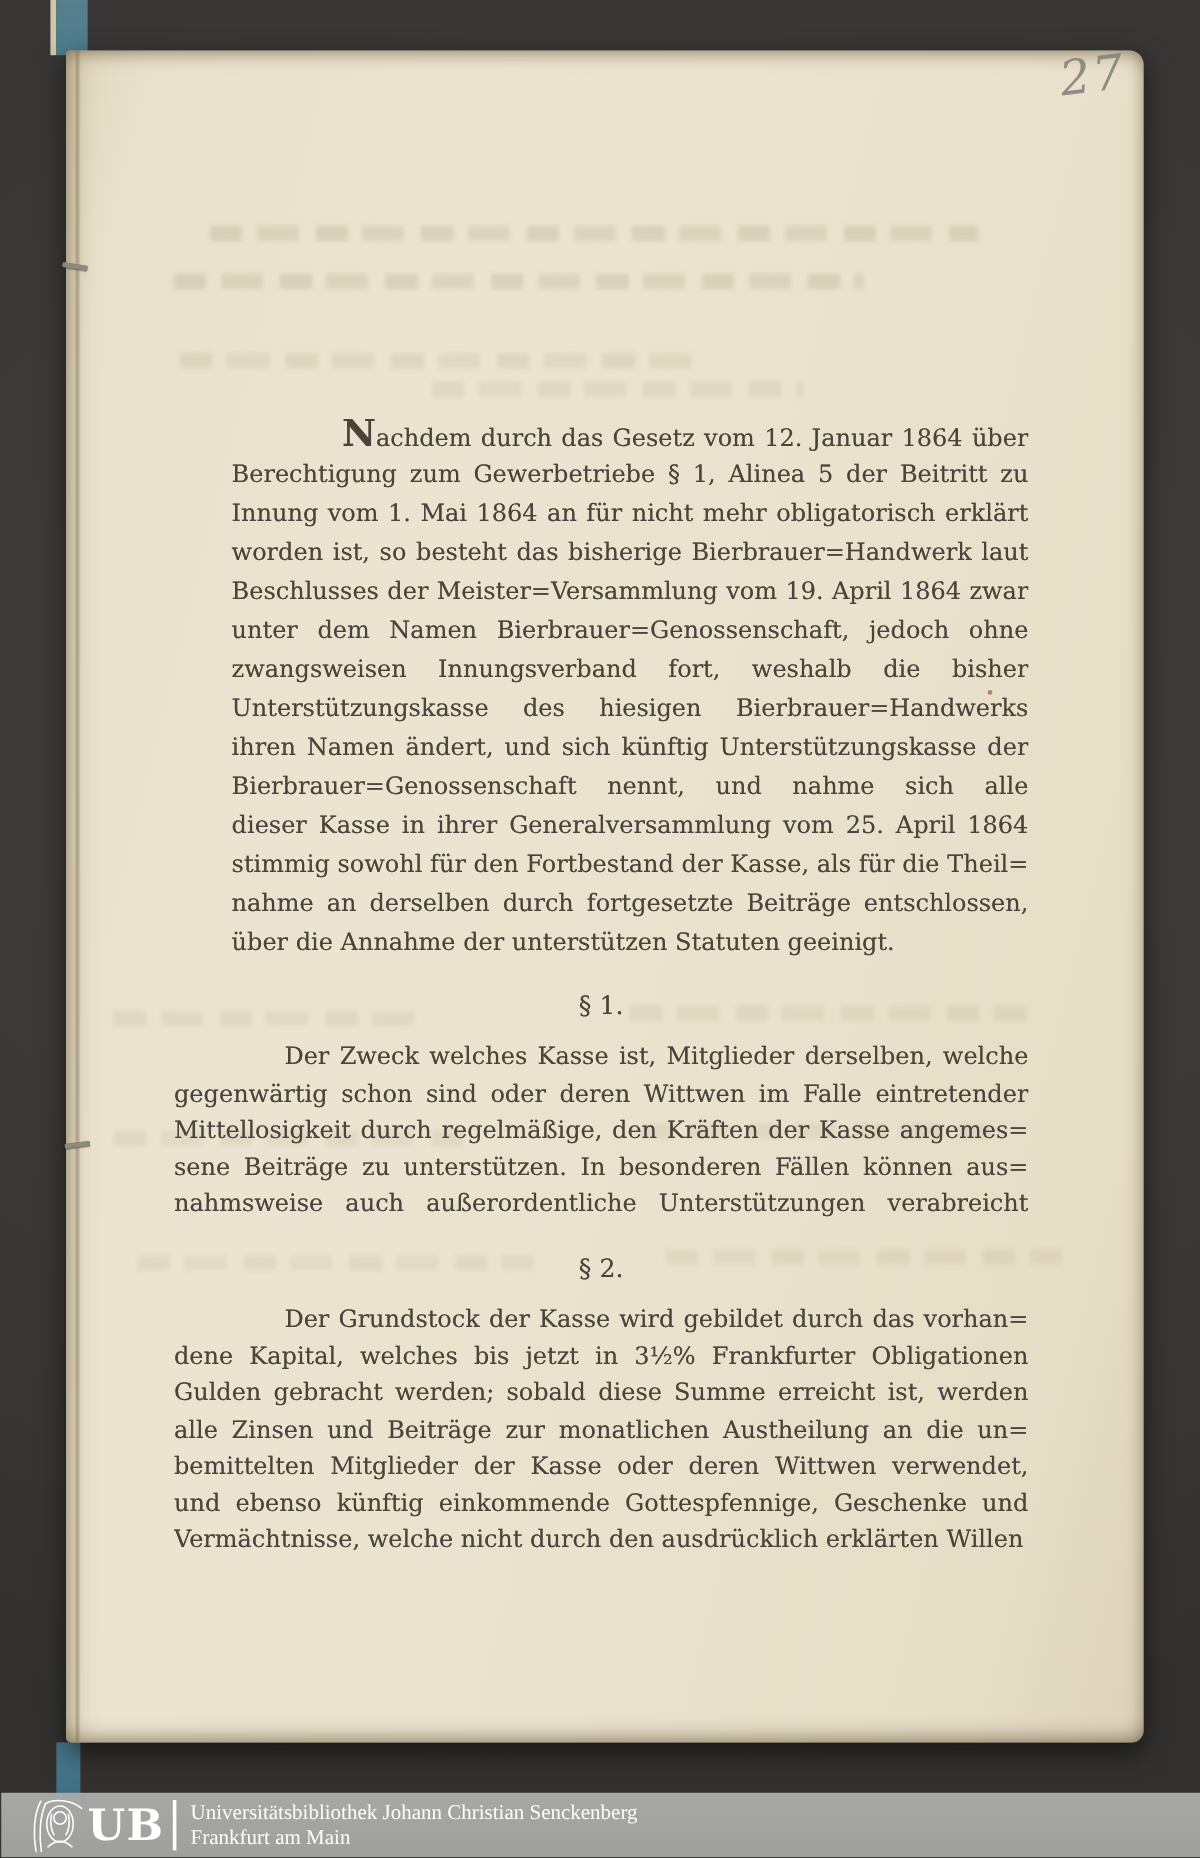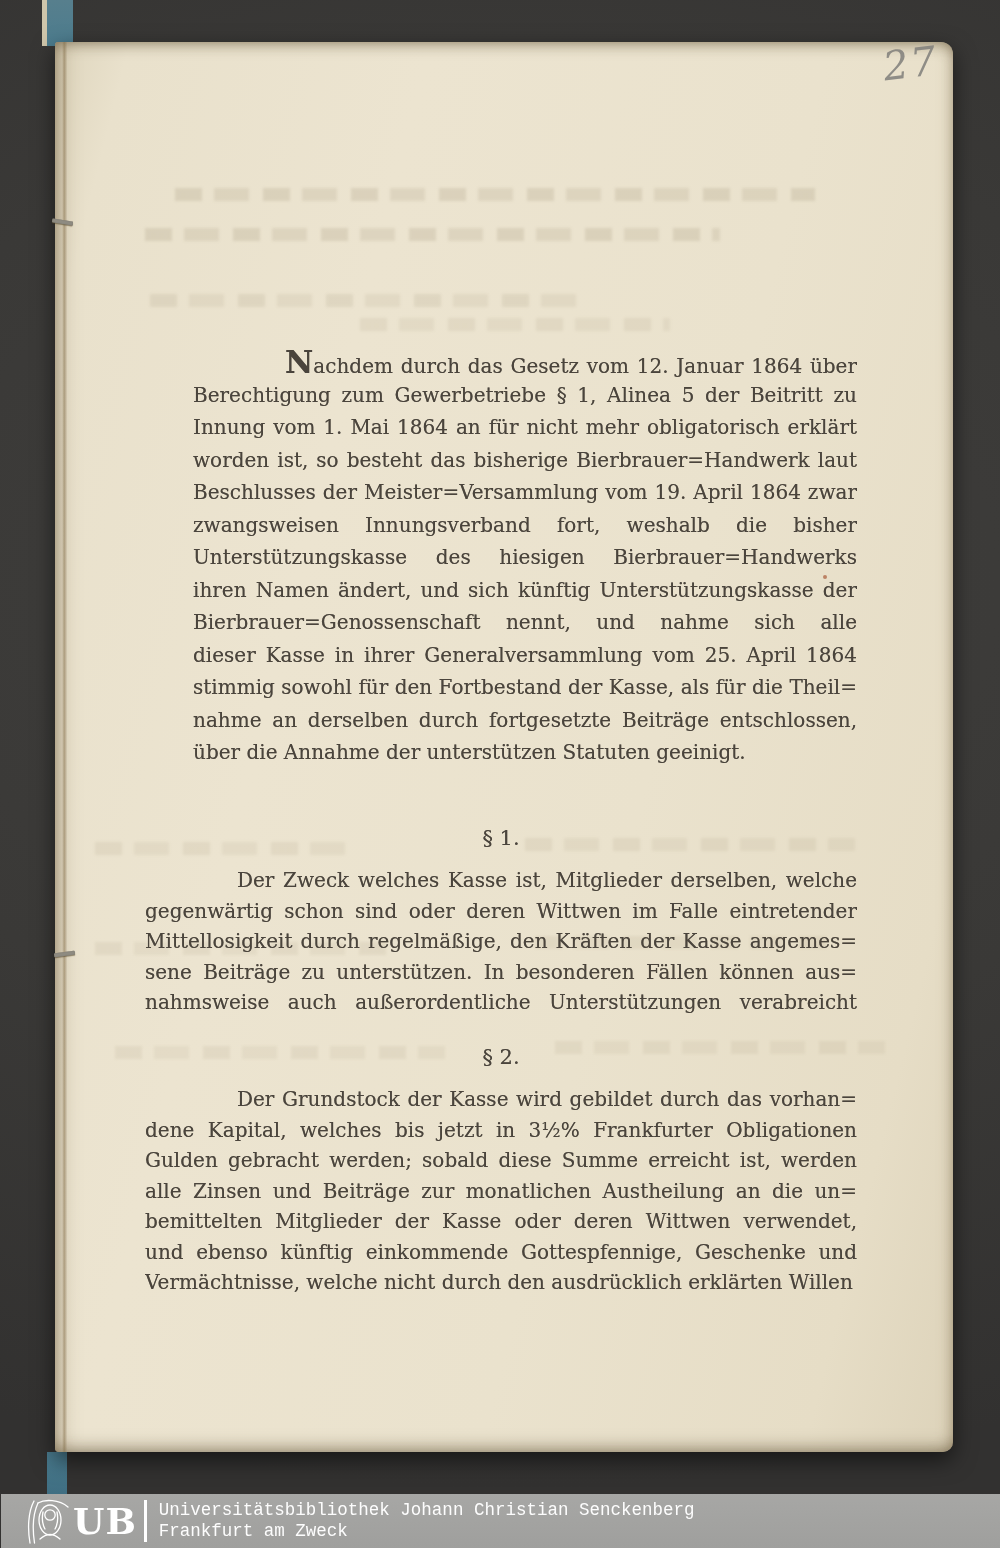--- a/index.html
+++ b/index.html
@@ -73,21 +73,21 @@
     position:absolute; left:1px; top:1494px; width:1000px; height:54px;
     background:linear-gradient(180deg,#a7a7a5,#9f9f9d);
     display:flex; align-items:center;
   }
   .logo-icon { margin-left:25px; flex:0 0 auto; }
   .ub-text {
     font-family:"DejaVu Serif", serif; font-weight:bold; font-size:36px;
     color:#ffffff; margin-left:1px; letter-spacing:1px; line-height:1;
   }
   .logo-divider { width:3px; height:42px; background:#ffffff; margin:0 12px 0 7px; }
-  .footer-text { color:#fdfdfd; font-family:Liberation Mono, monospace; font-size:17.5px; line-height:21px; }
+  .footer-text { color:#fdfdfd; font-family:Liberation Serif, serif; font-size:17.5px; line-height:21px; }
 </style>
 </head>
 <body>
 
 <div class="stage">
 
   <div class="edge-beige-top"></div>
   <div class="spine-teal-top"></div>
   <div class="spine-teal-bottom"></div>
 
@@ -109,20 +109,21 @@
     <div class="ghost" style="left:60px;  top:1004px; width:330px; opacity:.32;"></div>
     <div class="ghost" style="left:500px; top:999px; width:330px; opacity:.32;"></div>
     <div class="speck" style="left:768px; top:533px;"></div>
 
     <div class="textcol intro pos-intro">
         <div class="line first-line">Nachdem durch das Gesetz vom 12. Januar 1864 über die</div>
         <div class="line">Berechtigung zum Gewerbetriebe § 1, Alinea 5 der Beitritt zu einer</div>
         <div class="line">Innung vom 1. Mai 1864 an für nicht mehr obligatorisch erklärt</div>
         <div class="line">worden ist, so besteht das bisherige Bierbrauer=Handwerk laut</div>
         <div class="line">Beschlusses der Meister=Versammlung vom 19. April 1864 zwar</div>
+        <div class="line">unter dem Namen Bierbrauer=Genossenschaft, jedoch ohne</div>
         <div class="line">zwangsweisen Innungsverband fort, weshalb die bisher bestandene</div>
         <div class="line">Unterstützungskasse des hiesigen Bierbrauer=Handwerks ebenfalls</div>
         <div class="line">ihren Namen ändert, und sich künftig Unterstützungskasse der</div>
         <div class="line">Bierbrauer=Genossenschaft nennt, und nahme sich alle Mitglieder</div>
         <div class="line">dieser Kasse in ihrer Generalversammlung vom 25. April 1864 ein=</div>
         <div class="line">stimmig sowohl für den Fortbestand der Kasse, als für die Theil=</div>
         <div class="line">nahme an derselben durch fortgesetzte Beiträge entschlossen, und</div>
         <div class="line last-line">über die Annahme der unterstützen Statuten geeinigt.</div>
       </div>
 
@@ -157,17 +158,17 @@
         <circle cx="24" cy="18" r="5.2"></circle>
         <path d="M17 15 q-2 10 2 17"></path>
         <path d="M31 15 q2 10 -2 17"></path>
         <path d="M14 42 q10 -9 20 0"></path>
       </g>
     </svg>
     <div class="ub-text">UB</div>
     <div class="logo-divider"></div>
     <div class="footer-text">
       <div>Universitätsbibliothek Johann Christian Senckenberg</div>
-      <div>Frankfurt am Zweck</div>
+      <div>Frankfurt am Main</div>
     </div>
   </div>
 
 </div>
 
 </body></html>

